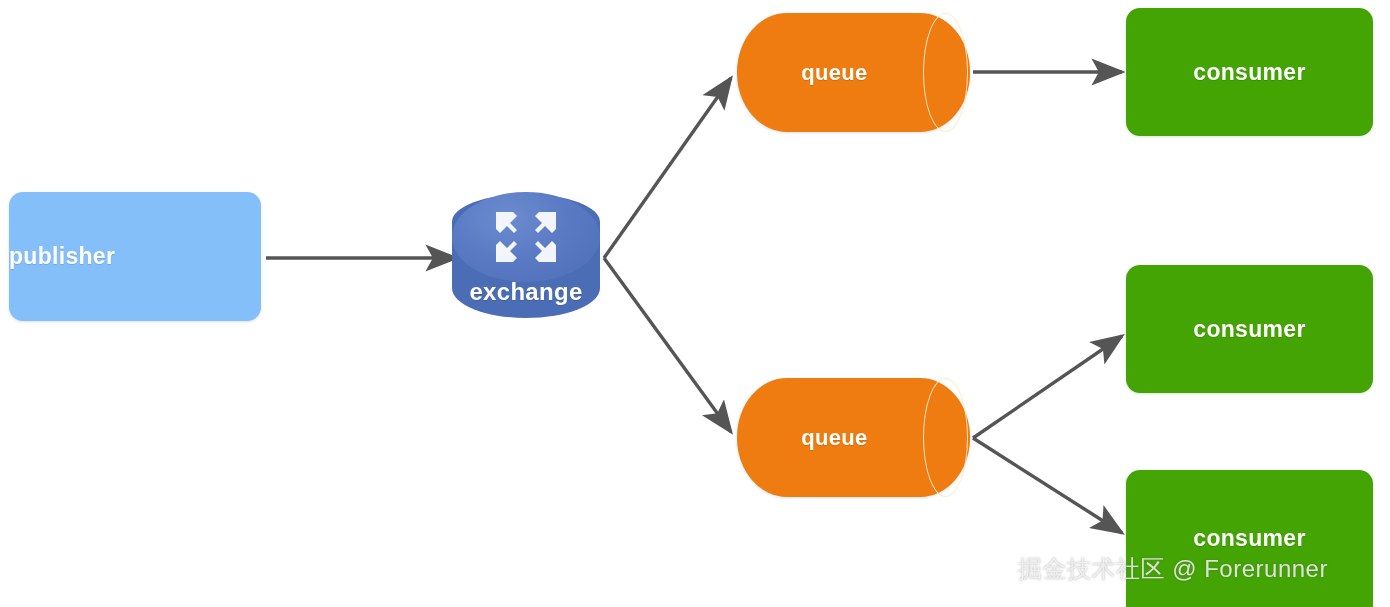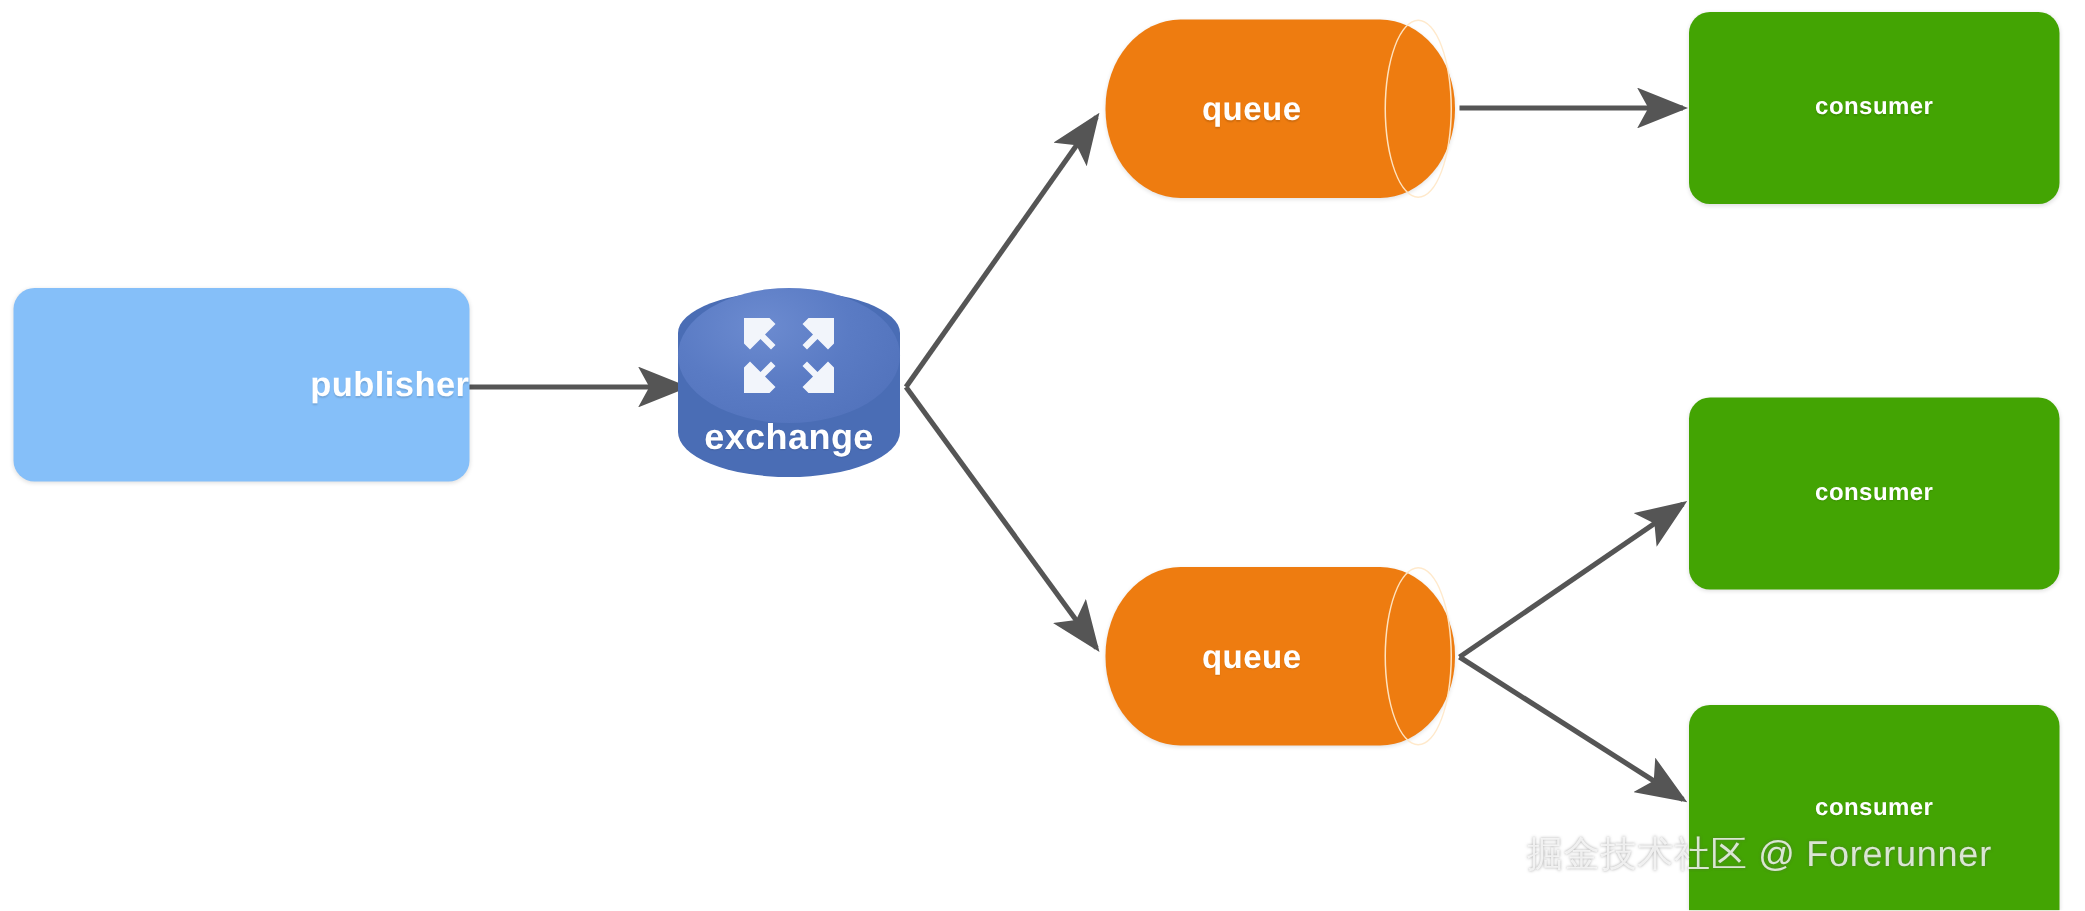--- a/index.html
+++ b/index.html
@@ -34,45 +34,45 @@
     letter-spacing: 0.3px;
     text-shadow: 0 1px 1px rgba(0,0,0,0.12);
     white-space: nowrap;
   }
 
   
   .box-publisher {
     position: absolute;
     left: 9px;
     top: 192px;
-    width: 304px;
+    width: 252px;
     height: 129px;
     background: #85BFF9;
     border-radius: 14px;
     box-shadow: 0 1px 3px rgba(0,0,0,0.13);
     display: flex;
     align-items: center;
-    justify-content: flex-end;
+    justify-content: flex-start;
   }
   .box-publisher .node-label { font-size: 23px; }
 
   
   .box-consumer {
     position: absolute;
     left: 1126px;
     width: 247px;
     height: 128px;
     background: #43A403;
     border-radius: 14px;
     box-shadow: 0 1px 3px rgba(0,0,0,0.13);
     display: flex;
     align-items: center;
     justify-content: center;
   }
-  .box-consumer .node-label { font-size: 16px; }
+  .box-consumer .node-label { font-size: 23px; }
   .consumer-1 { top: 8px; }
   .consumer-2 { top: 265px; }
   .consumer-3 { top: 470px; height: 137px; border-bottom-left-radius: 0; border-bottom-right-radius: 0; }
 
   
   .cyl-queue {
     position: absolute;
     left: 737px;
     width: 233px;
     height: 119px;

